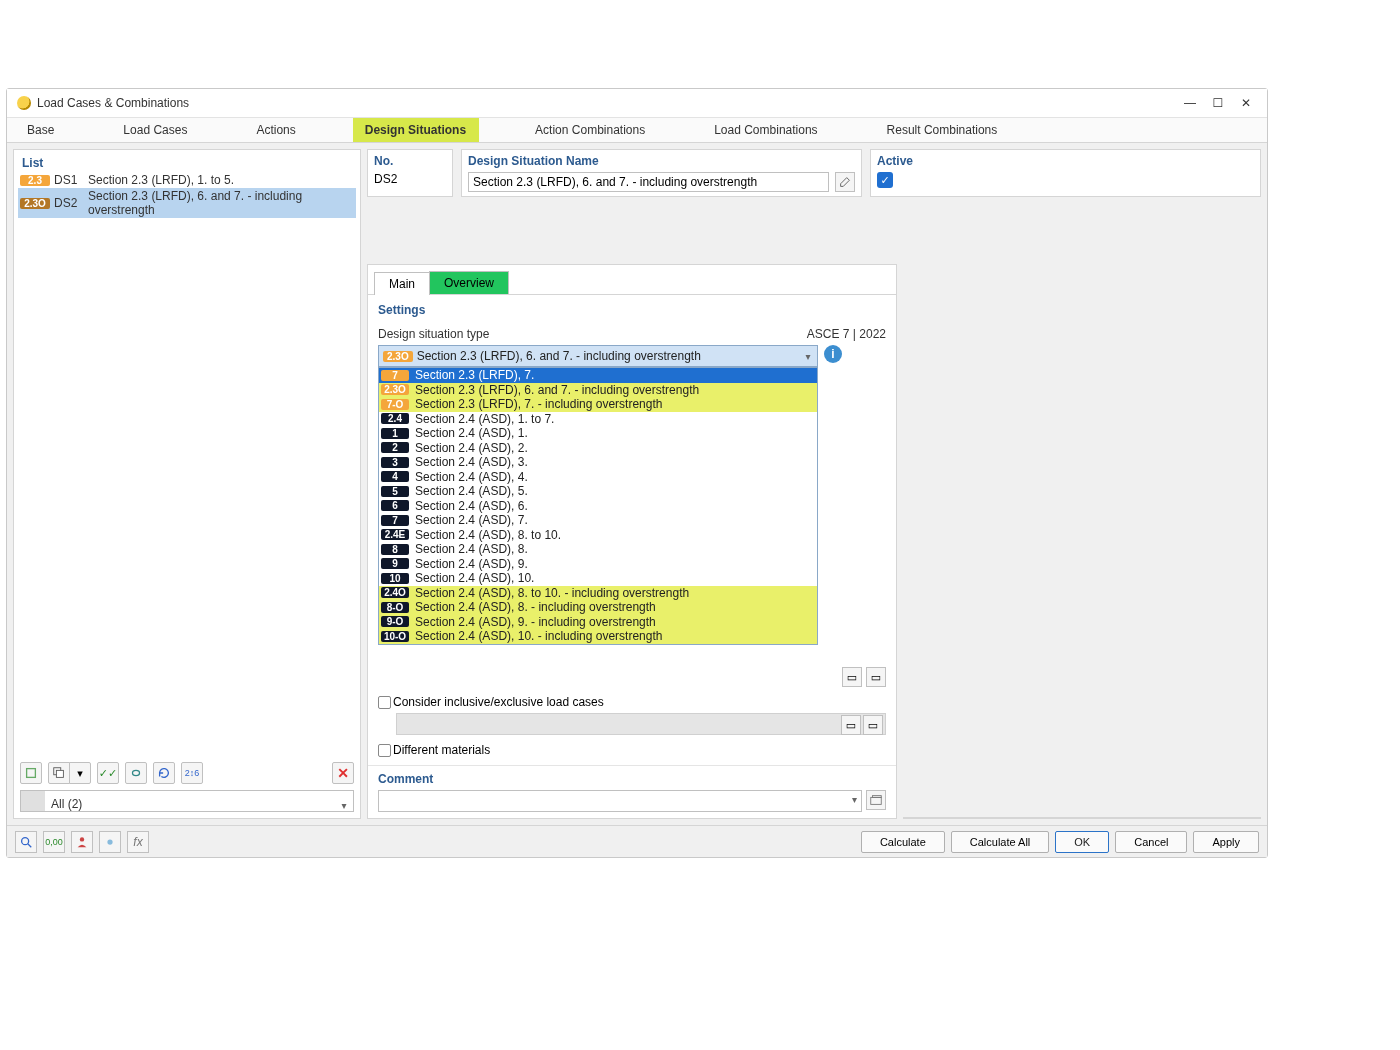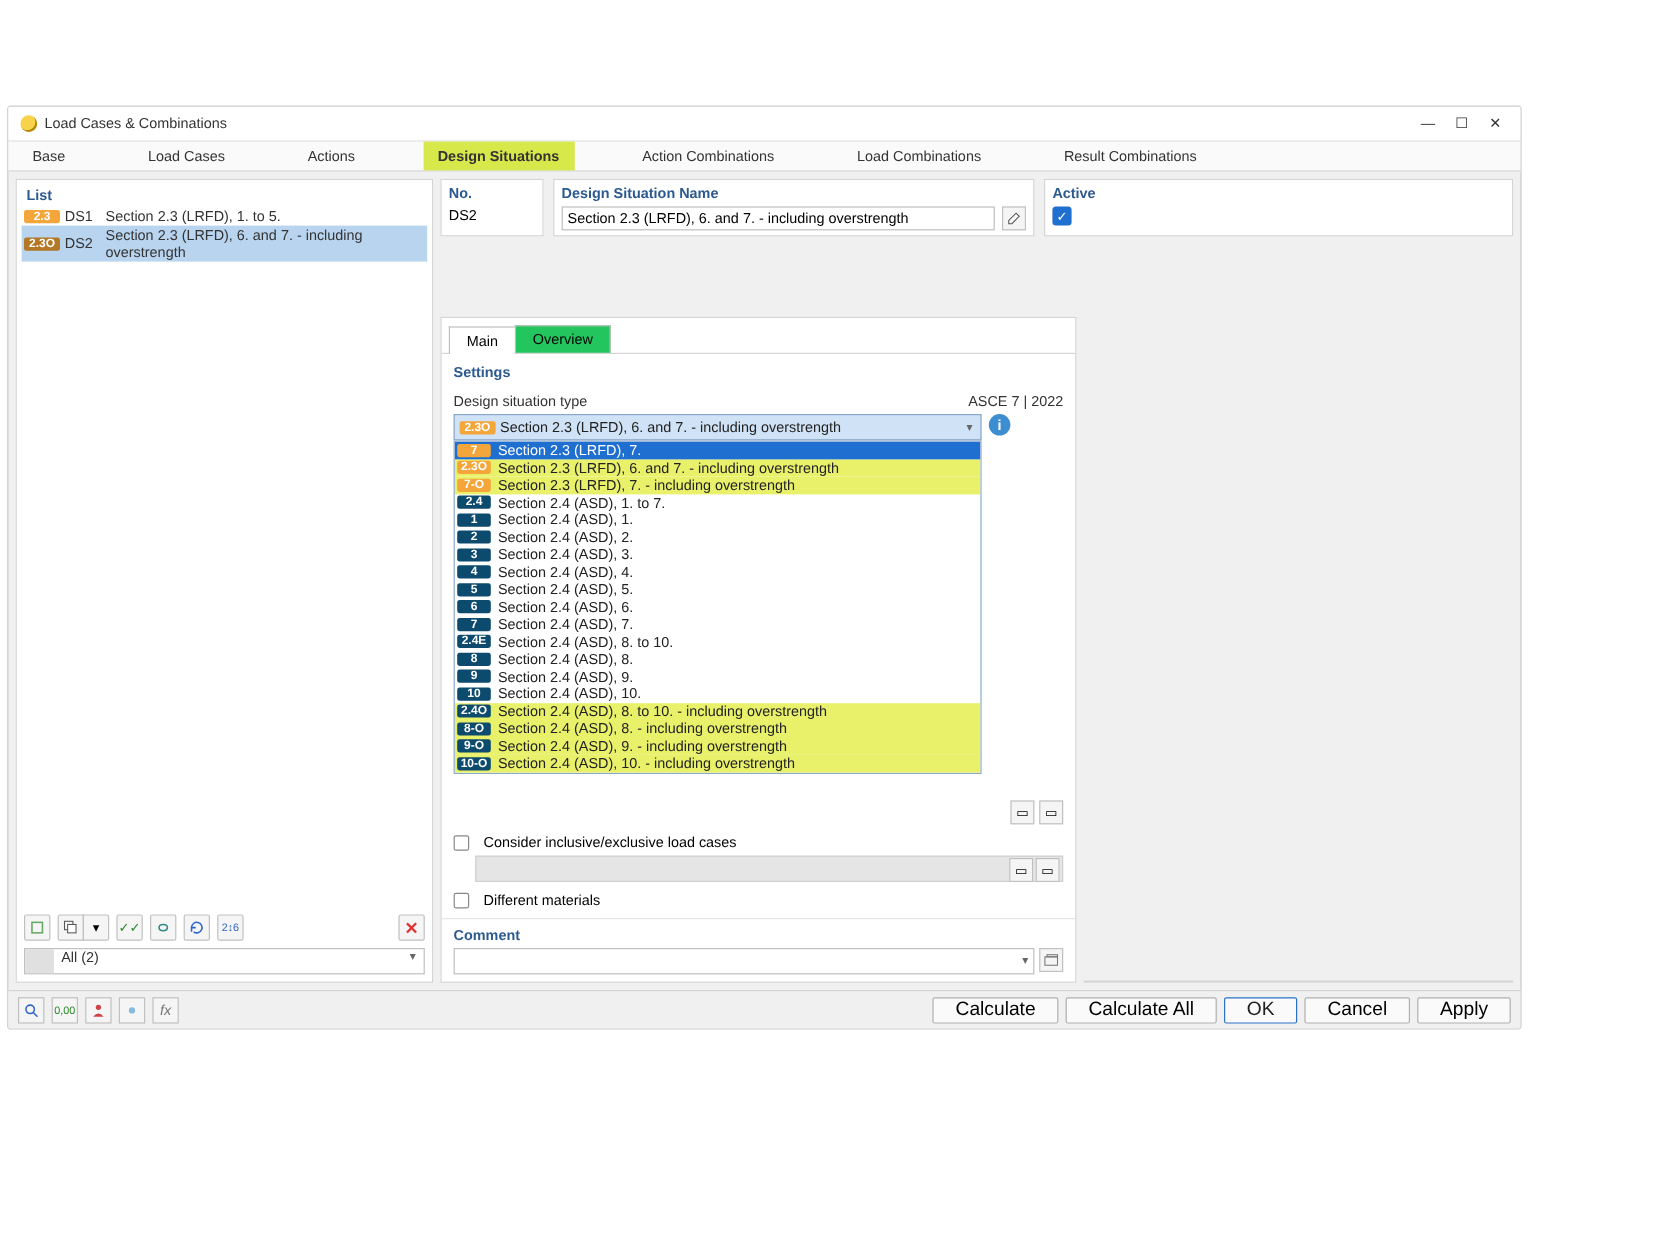--- a/index.html
+++ b/index.html
@@ -110,21 +110,21 @@
   display:flex; align-items:center; justify-content:center;
   font-size:11px;
   cursor:pointer;
 }
 .tb-btn.red { color:#e03030; font-weight:bold; font-size:14px; }
 .tb-group { display:flex; }
 .tb-group .tb-btn { border-radius:0; margin-left:-1px; }
 .tb-group .tb-btn:first-child { border-radius:2px 0 0 2px; margin-left:0;}
 .tb-group .tb-btn:last-child { border-radius:0 2px 2px 0;}
 .filter-row {
-  display:flex; align-items:flex-start;
+  display:flex; align-items:flex-end;
   border:1px solid #c0c0c0;
   height:22px;
   margin:2px;
 }
 .filter-row .swatch { width:24px; height:100%; background:#e0e0e0; }
 .filter-row .ftxt { flex:1; font-size:12px; padding:0 6px; color:#333; }
 .filter-row .chev { width:18px; text-align:center; font-size:10px; color:#666; }
 
 .right-panel {
   flex:1;
@@ -226,30 +226,30 @@
   height:14.5px;
   gap:4px;
   white-space:nowrap;
 }
 .dd-item .ibadge {
   width:28px; text-align:center;
   font-size:10px; font-weight:600;
   color:#fff; border-radius:2px;
 }
 .ibadge.orange { background:#f4a63b; }
-.ibadge.red { background:#0c4a6e; }
+.ibadge.red { background:#0f172a; }
 .dd-item .itxt { flex:1; color:#222; padding:0 2px; }
 .dd-item.hl-blue { background:#1f6fd0; }
 .dd-item.hl-blue .itxt { color:#fff; }
 .dd-item.hl-yellow { background:#e9f06a; }
 
 .below-dd {
   margin-top:300px;
 }
-.chk-row { display:flex; align-items:center; font-size:12px; gap:12px; margin-top:8px; }
+.chk-row { display:flex; align-items:center; font-size:12px; gap:2px; margin-top:8px; }
 .chk-off { width:13px; height:13px; border:1px solid #888; background:#fff; border-radius:2px; }
 .disabled-bar {
   margin-top:4px; margin-left:18px;
   height:22px; background:#e5e5e5;
   border:1px solid #d0d0d0;
   position:relative;
 }
 .disabled-bar .r-btns { position:absolute; right:2px; top:1px; display:flex; gap:2px; }
 
 .comment-block {
@@ -266,21 +266,21 @@
   border-top:1px solid #d5d5d5;
   display:flex;
   align-items:center;
   padding:0 8px;
   gap:6px;
   background:#f0f0f0;
 }
 .footer .spacer { flex:1; }
 .btn {
   height:22px; padding:0 18px;
-  font-size:16px;
+  font-size:11px;
   border:1px solid #b0b0b0;
   background:#fafafa;
   border-radius:2px;
   cursor:pointer;
   display:flex; align-items:center;
 }
 .btn.primary { border-color:#2b73c8; color:#222; }
 .foot-icon { width:22px; height:22px; border:1px solid #c0c0c0; background:#f5f5f5; display:flex;align-items:center;justify-content:center; font-size:12px; }
 
 svg.ico { width:14px; height:14px; }

